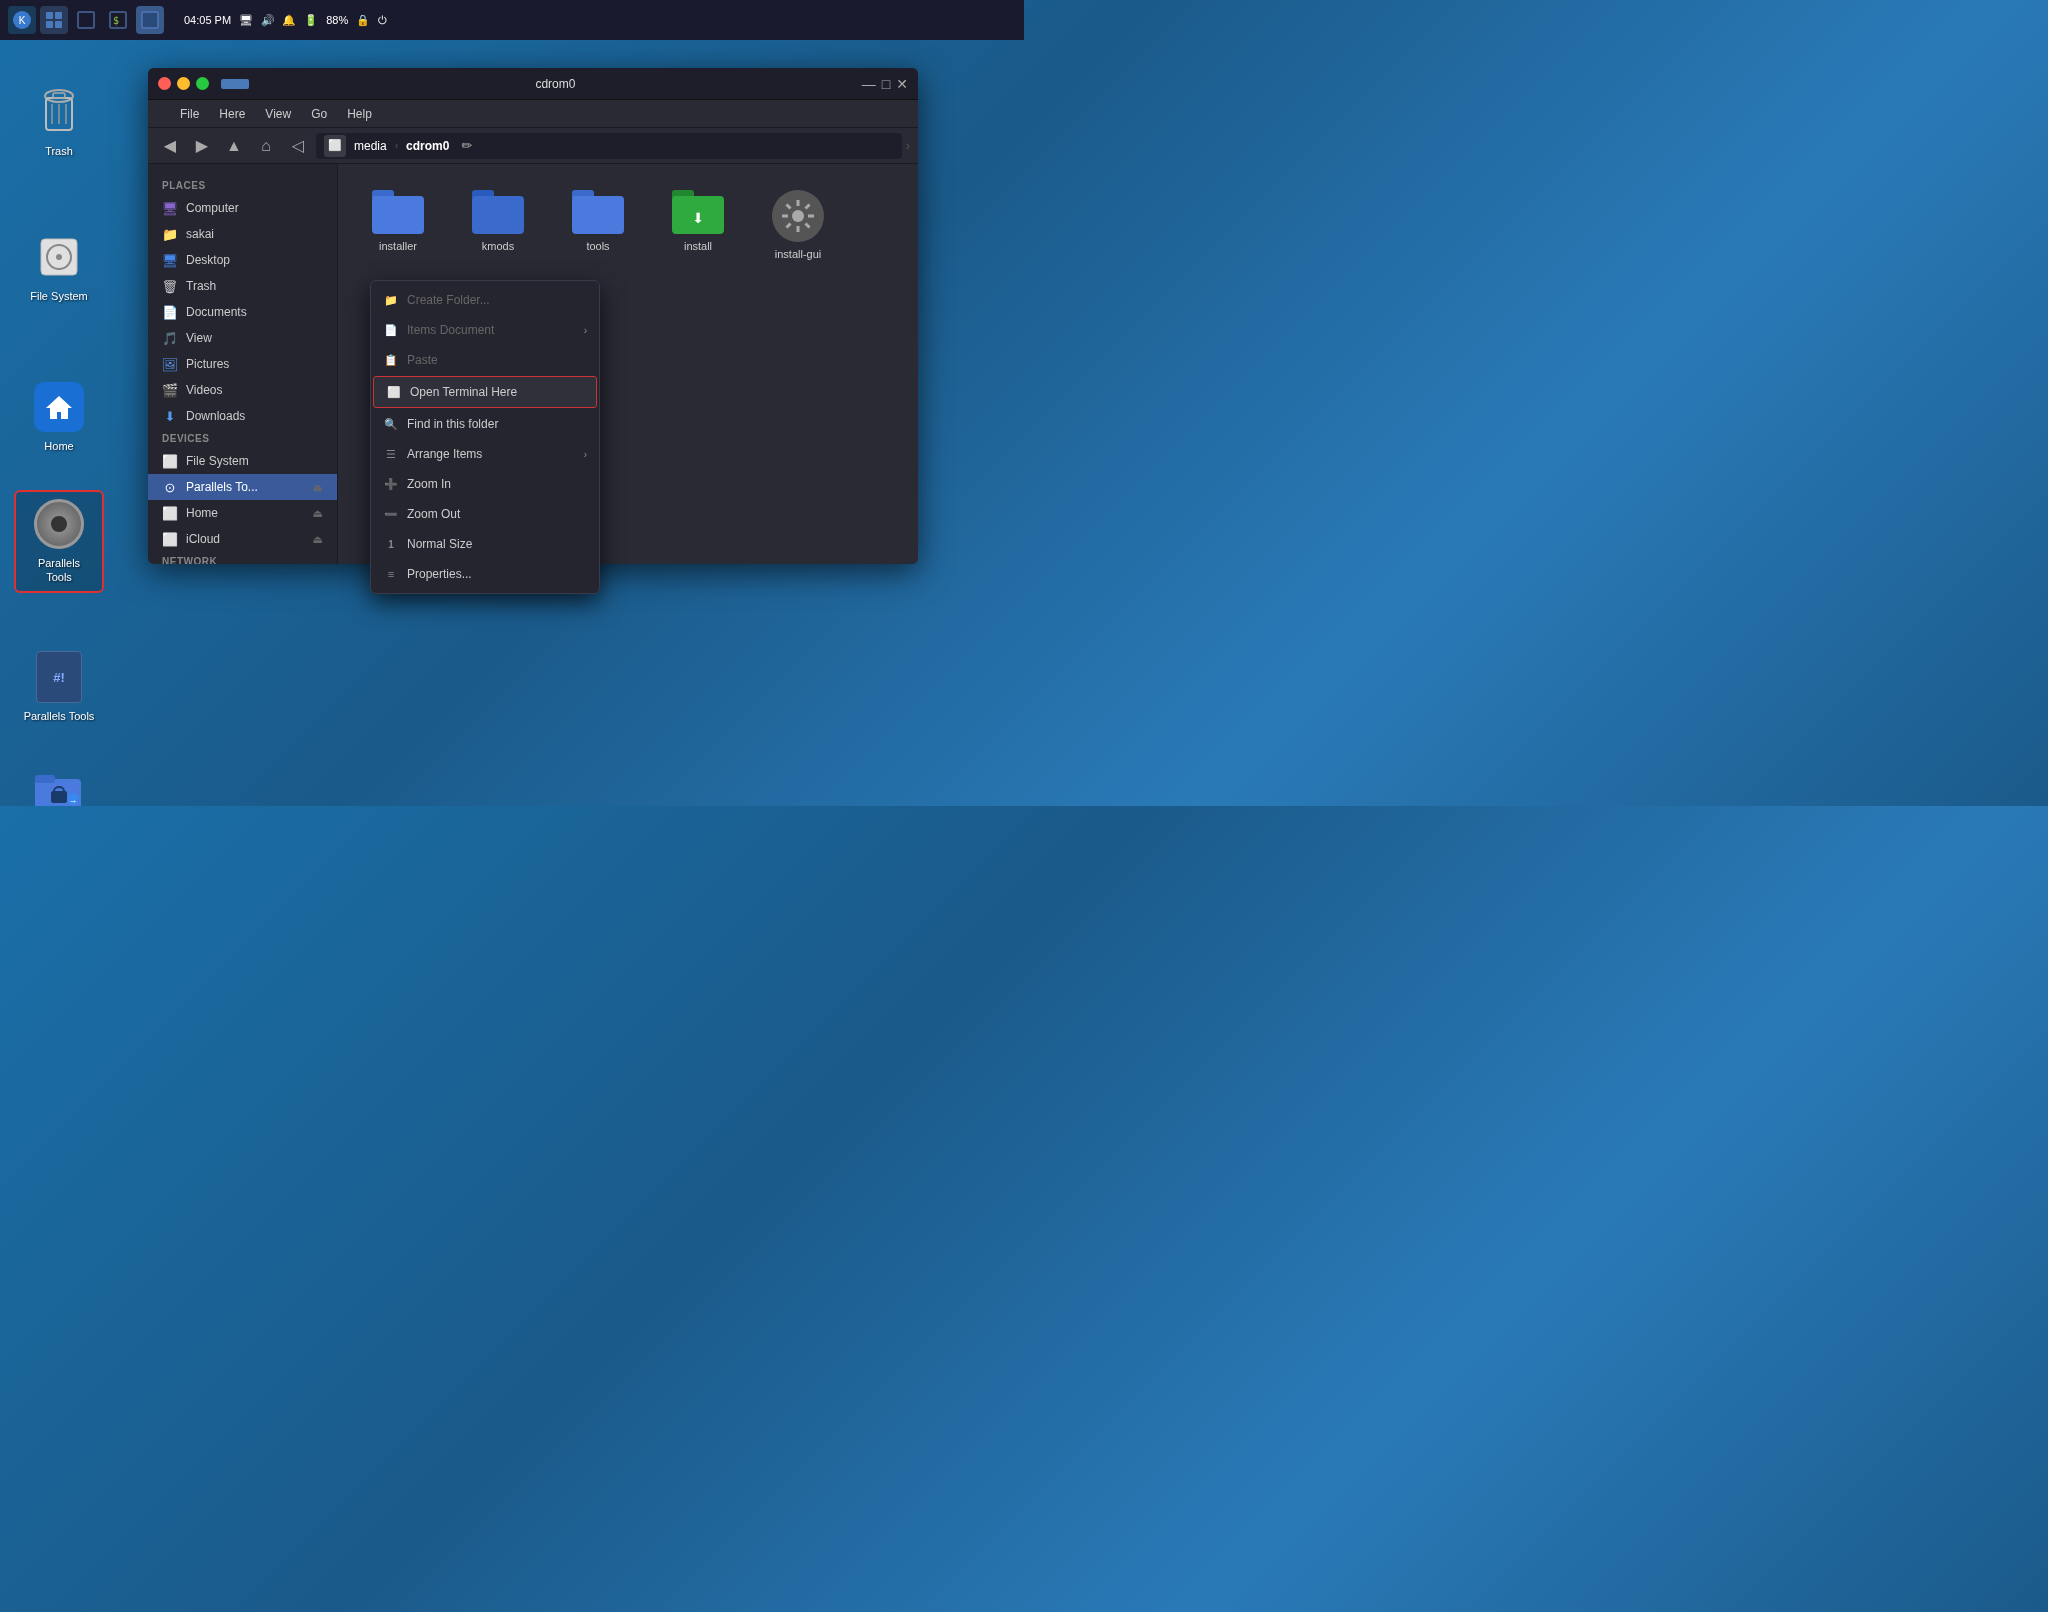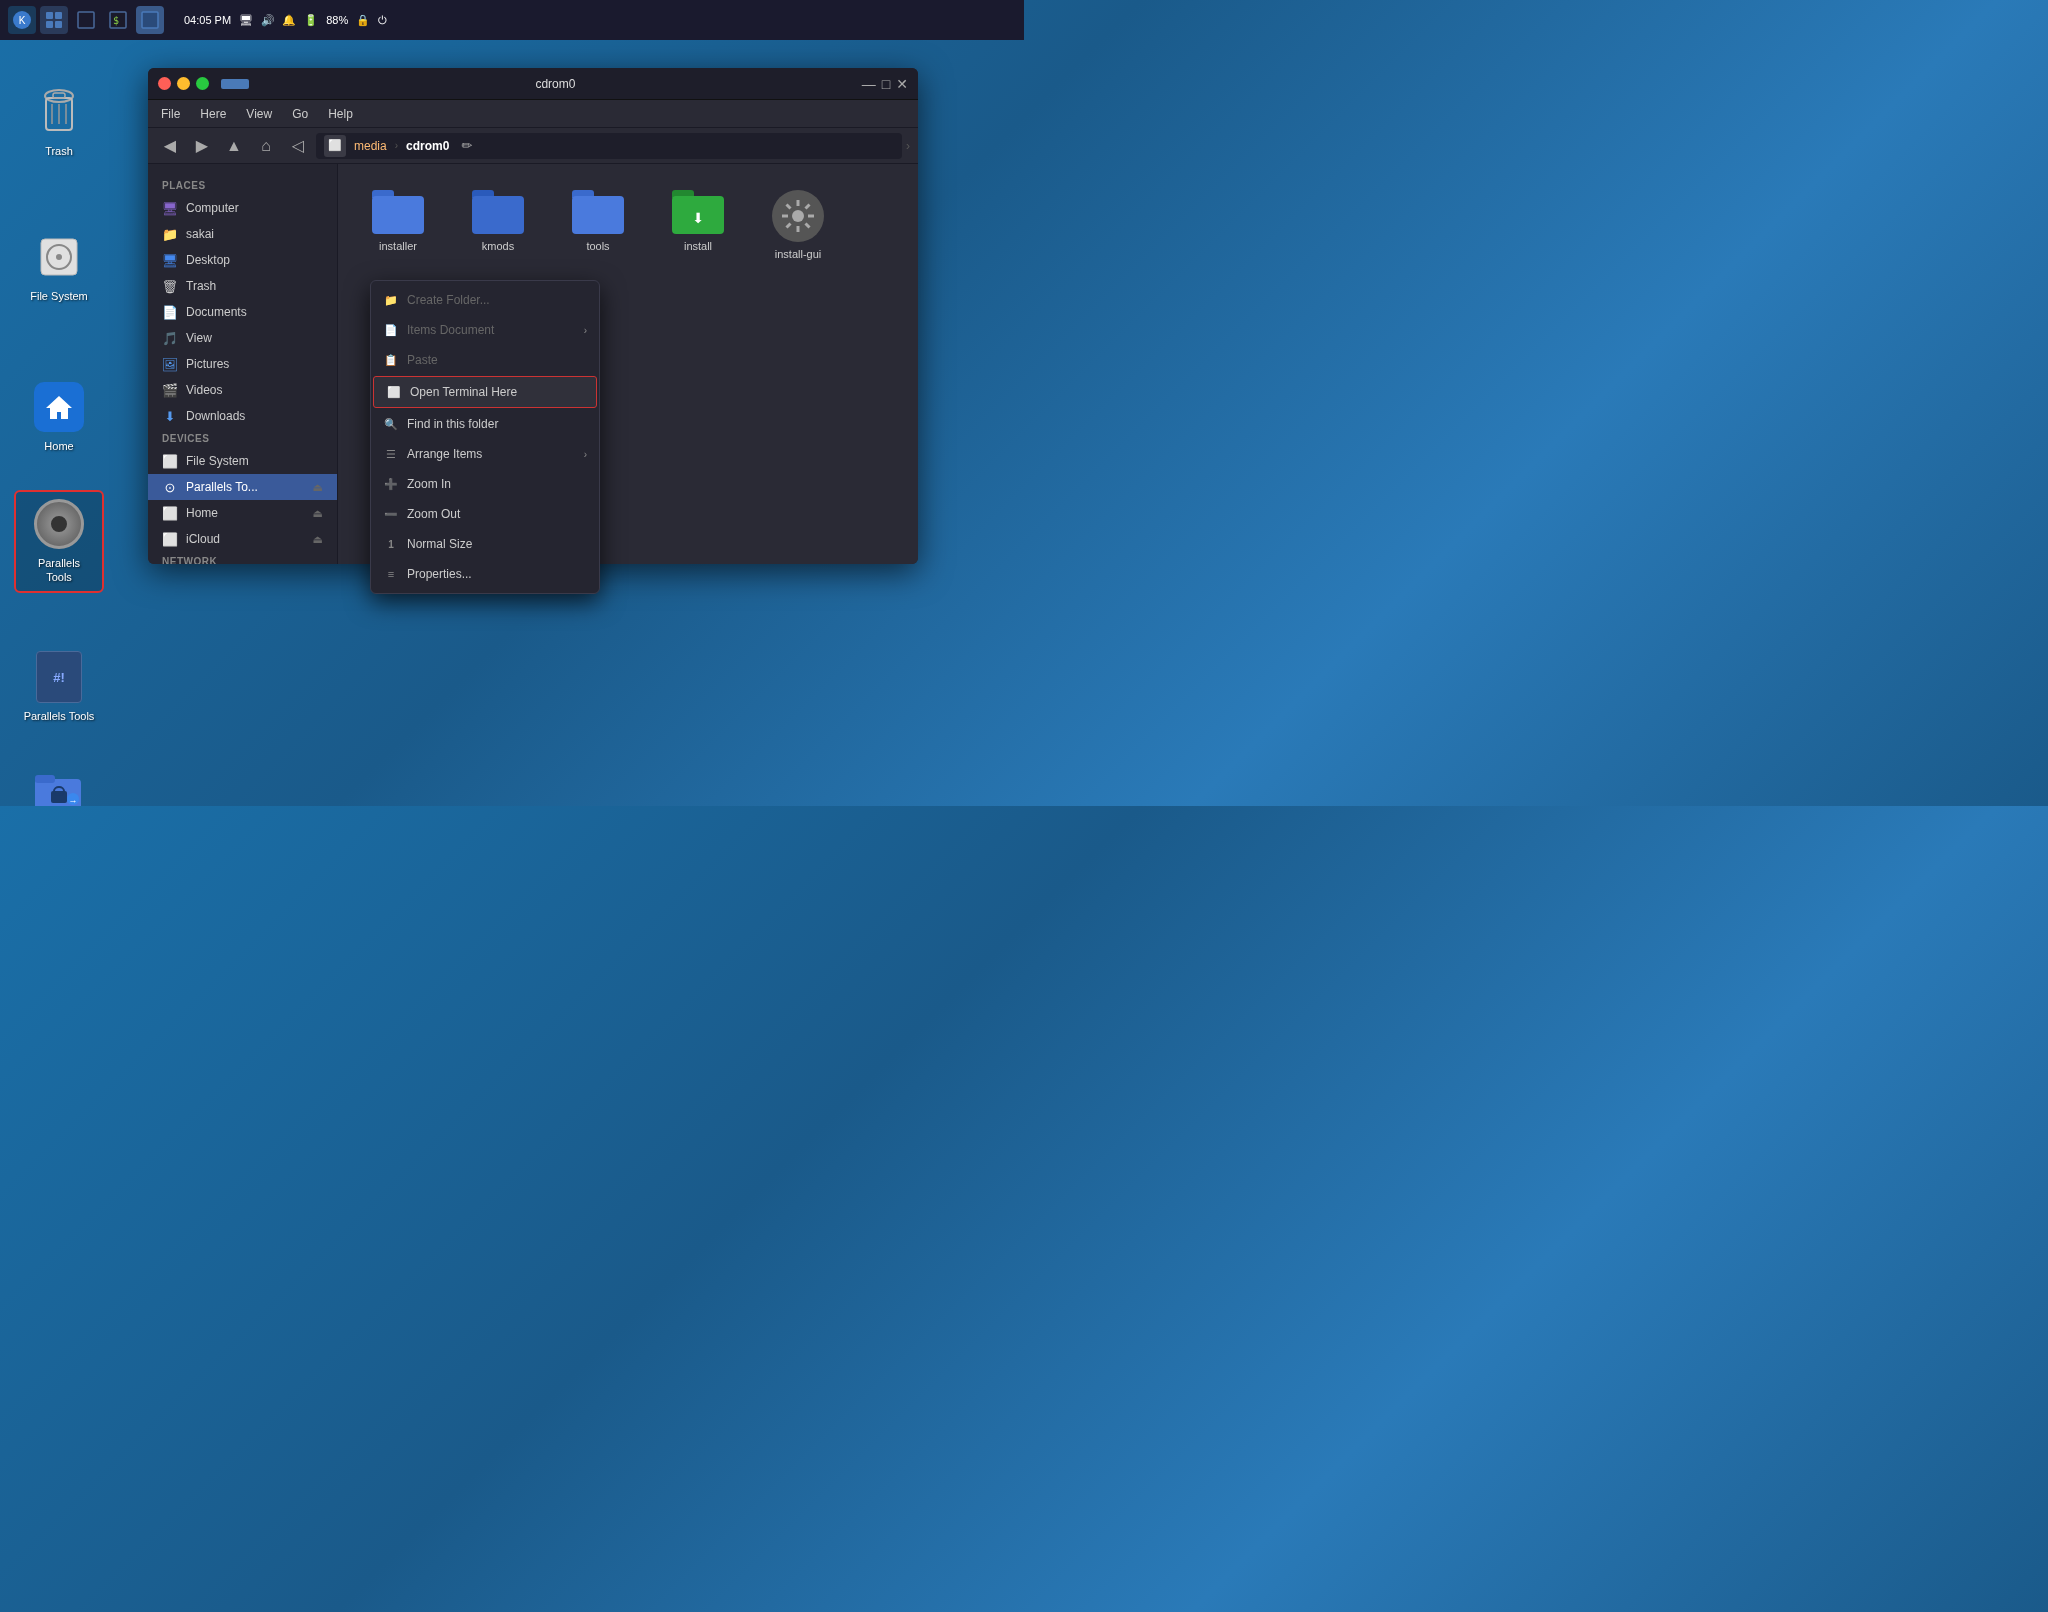--- a/index.html
+++ b/index.html
@@ -171,21 +171,21 @@
       background: none;
       border: none;
     }
 
     
     .window-menubar {
       background: #2a2a35;
       height: 28px;
       display: flex;
       align-items: center;
-      padding: 0 5px;
+      padding: 0 24px;
       gap: 4px;
       border-bottom: 1px solid #1a1a25;
     }
     .menu-item {
       color: #ccc;
       font-size: 12px;
       padding: 2px 8px;
       border-radius: 3px;
       cursor: pointer;
     }
@@ -223,21 +223,21 @@
     .breadcrumb-toggle {
       width: 22px; height: 22px;
       background: #3a3a45;
       border-radius: 3px;
       display: flex; align-items: center; justify-content: center;
       color: #aaa;
       font-size: 11px;
       cursor: pointer;
     }
     .breadcrumb-item {
-      color: #fdba74;
+      color: #ffffff;
       font-size: 12px;
       cursor: pointer;
       padding: 1px 4px;
       border-radius: 3px;
     }
     .breadcrumb-item.active { color: white; font-weight: bold; }
     .breadcrumb-sep { color: #555; font-size: 10px; }
     .breadcrumb-edit-btn {
       background: none;
       border: none;

